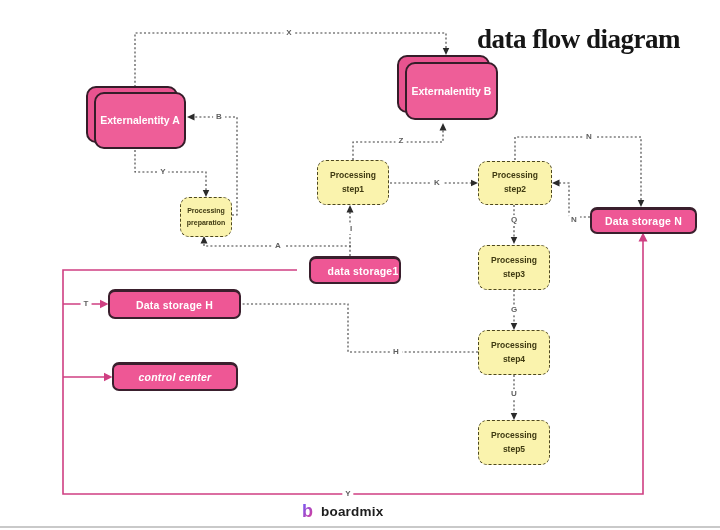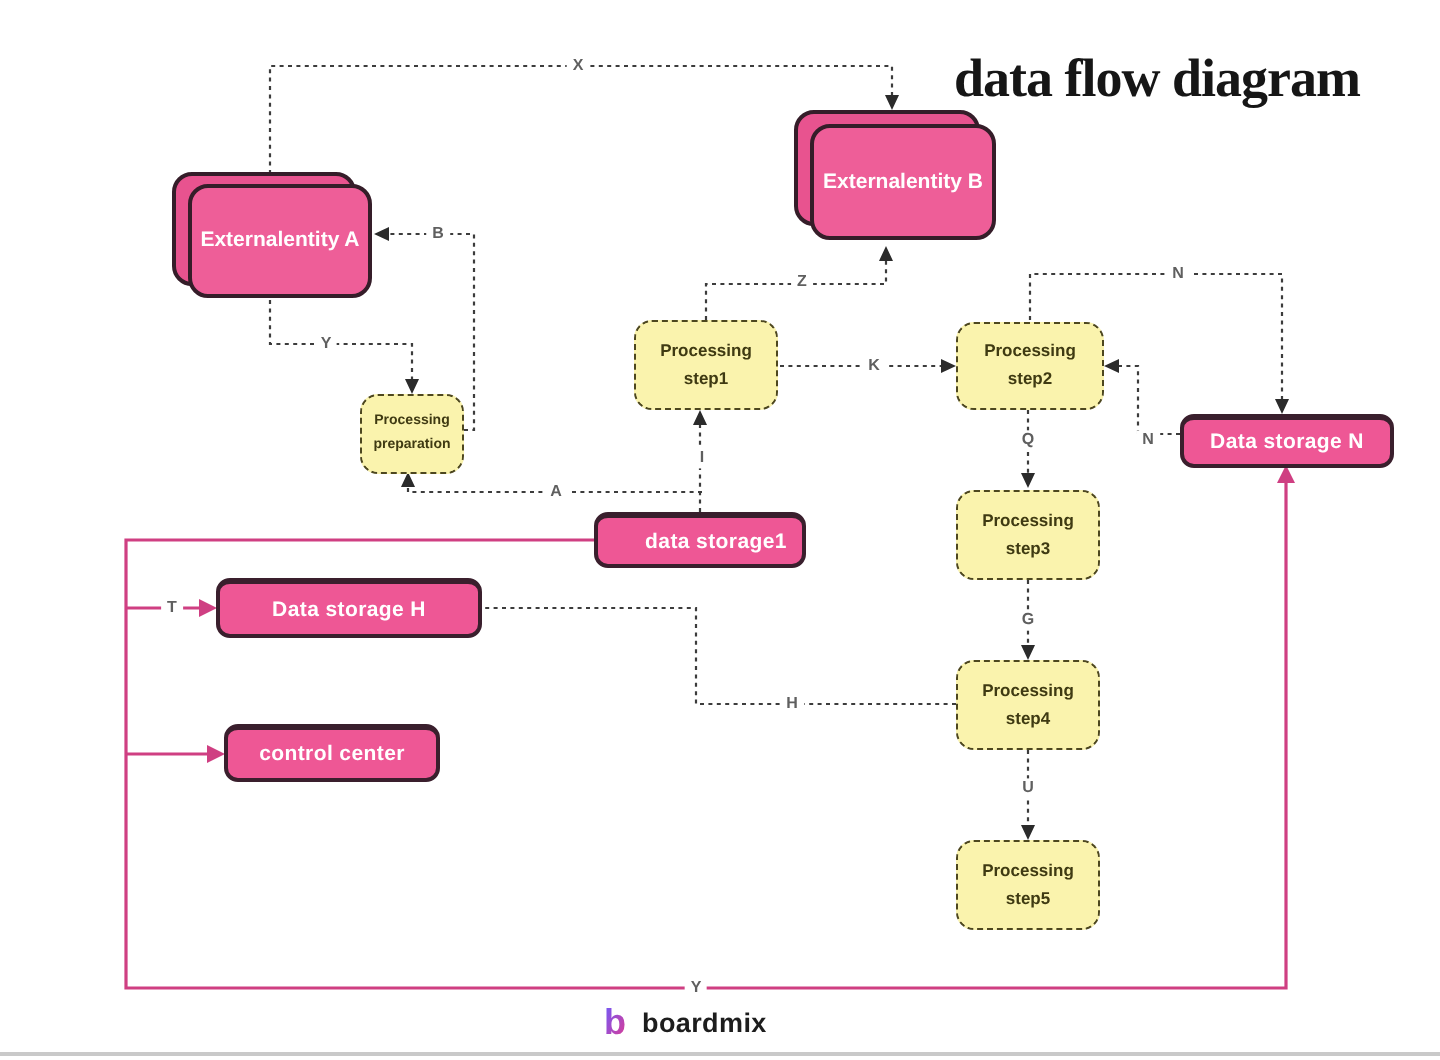--- a/index.html
+++ b/index.html
@@ -101,30 +101,30 @@
   </div>
   <div class="node process" style="left:478px;top:330px;width:72px;height:45px;">
     <span>Processing</span>
     <span>step4</span>
   </div>
   <div class="node process" style="left:478px;top:420px;width:72px;height:45px;">
     <span>Processing</span>
     <span>step5</span>
   </div>
 
-  <div class="node bar" style="left:297px;top:256px;width:106px;height:28px;padding-left:16px;">
+  <div class="node bar" style="left:309px;top:256px;width:92px;height:28px;padding-left:16px;">
     <span>data storage1</span>
   </div>
   <div class="node bar" style="left:108px;top:289px;width:133px;height:30px;">
     <span>Data storage H</span>
   </div>
   <div class="node bar" style="left:590px;top:207px;width:107px;height:27px;">
     <span>Data storage N</span>
   </div>
-  <div class="node bar" style="left:112px;top:362px;width:108px;height:29px;">
+  <div class="node bar" style="left:112px;top:362px;width:126px;height:29px;font-style:italic;">
     <span>control center</span>
   </div>
 
   <span class="edge-label" style="left:289px;top:33px;">X</span>
   <span class="edge-label" style="left:219px;top:117px;">B</span>
   <span class="edge-label" style="left:163px;top:172px;">Y</span>
   <span class="edge-label" style="left:401px;top:141px;">Z</span>
   <span class="edge-label" style="left:437px;top:183px;">K</span>
   <span class="edge-label" style="left:589px;top:137px;">N</span>
   <span class="edge-label" style="left:574px;top:220px;">N</span>

